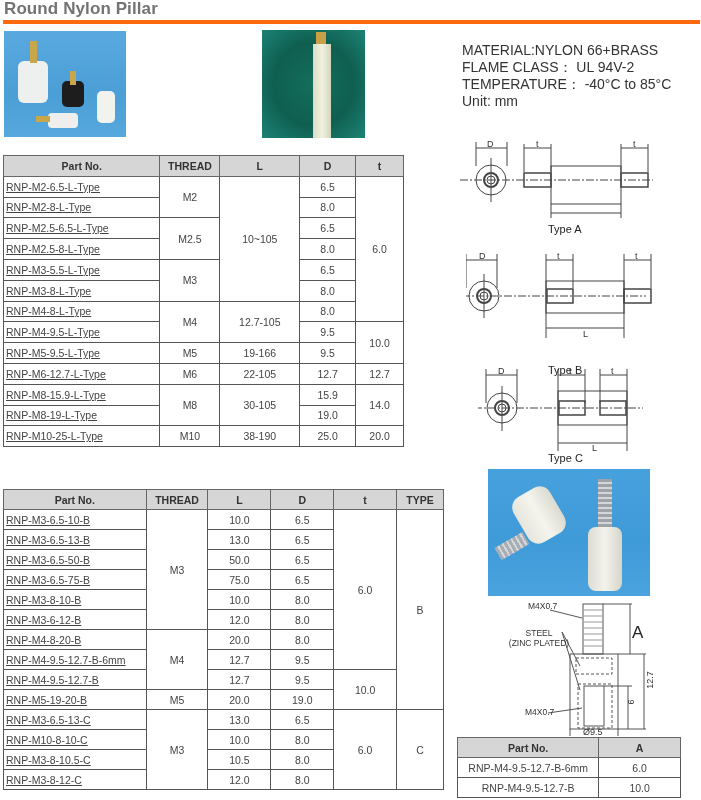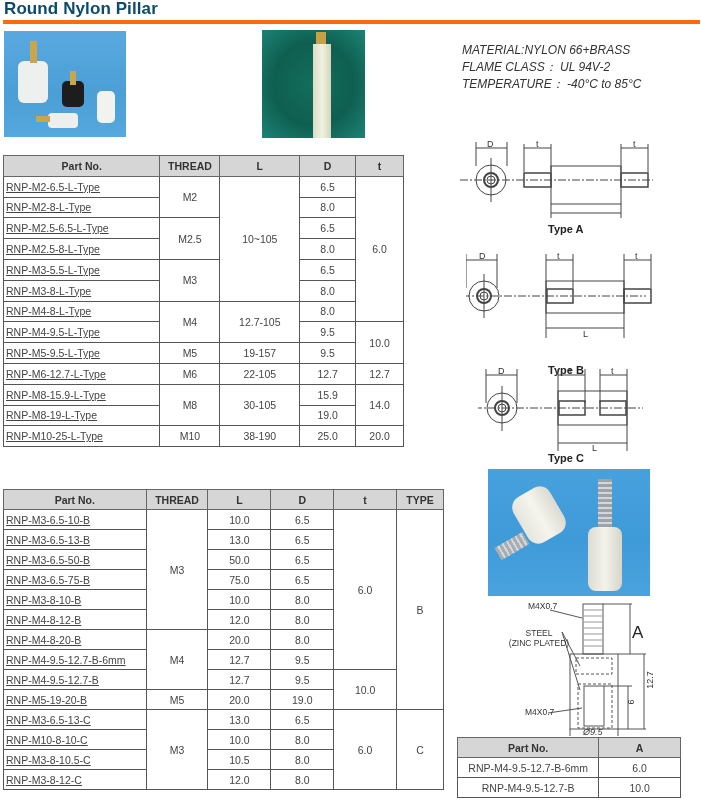--- a/index.html
+++ b/index.html
@@ -1,39 +1,39 @@
 <!DOCTYPE html>
 <html><head>
 <meta charset="utf-8">
 <style>
   * { box-sizing: border-box; margin: 0; padding: 0; }
   body { width: 701px; height: 800px; background: #ffffff; position: relative; overflow: hidden; font-family: "Liberation Sans", sans-serif; color: #333; }
-  .title { position: absolute; left: 4px; top: -1px; font-size: 17px; font-weight: bold; color: #0c4a6e; letter-spacing: 0.1px; }
+  .title { position: absolute; left: 4px; top: -1px; font-size: 17px; font-weight: bold; color: #737373; letter-spacing: 0.1px; }
   .title-rule { position: absolute; left: 3px; top: 20px; width: 697px; height: 4px; background: #ff6a0e; }
 
   .photo1 { position: absolute; left: 4px; top: 31px; width: 122px; height: 106px; background: linear-gradient(180deg,#59a9df,#4a9fd6 60%,#56a8dd); overflow: hidden; }
   .photo2 { position: absolute; left: 262px; top: 30px; width: 103px; height: 108px; background: radial-gradient(ellipse at 50% 50%, #136e5a 0%, #0f5f50 55%, #1c8376 100%); overflow: hidden; }
   .p { position: absolute; }
 
-  .specs { position: absolute; left: 462px; top: 42px; font-size: 12px; line-height: 17px; color: #333; font-style: italic; }
+  .specs { position: absolute; left: 462px; top: 42px; font-size: 14px; line-height: 17px; color: #333; }
 
   table.spec { position: absolute; border-collapse: collapse; font-size: 10.5px; color: #444; padding-left: 12px; }
   table.spec th, table.spec td { border: 1px solid #555; height: 20.8px; padding: 0 2px; }
   table.spec th { background: #d6d6d6; font-weight: bold; color: #333; text-align: center; border-color: #666; }
   table.spec td { text-align: center; }
   table.spec td.pn { text-align: left; padding-left: 2px; text-decoration: underline; }
 
   #t1 { left: 3px; top: 155px; width: 401px; }
   #t2 { left: 3px; top: 489px; width: 441px; }
   #t2 th, #t2 td { height: 20px; }
   #t3 { left: 457px; top: 737px; width: 224px; }
   #t3 td, #t3 th { height: 20px; }
 
   .diagram { position: absolute; }
-  .dlabel { position: absolute; font-size: 11px; font-weight: bold; color: #222; }
+  .dlabel { position: absolute; font-size: 11px; font-weight: normal; color: #222; }
   .photo3 { position: absolute; left: 488px; top: 469px; width: 162px; height: 127px; background: linear-gradient(180deg,#47a1dd,#3f9ad8 55%,#4aa3de); overflow: hidden; }
   .drawing { position: absolute; left: 520px; top: 598px; }
 </style>
 </head>
 <body>
 
 <div class="title">Round Nylon Pillar</div>
 <div class="title-rule"></div>
 
 <div class="photo1">
@@ -48,20 +48,21 @@
 
 <div class="photo2">
   <div class="p" style="left:54px;top:2px;width:10px;height:14px;background:#c7a048;"></div>
   <div class="p" style="left:51px;top:14px;width:18px;height:94px;background:linear-gradient(90deg,#d9dcc6,#f0f2df,#d2d5bd);"></div>
 </div>
 
 <div class="specs">
   <div>MATERIAL:NYLON 66+BRASS</div>
   <div>FLAME CLASS： UL 94V-2</div>
   <div>TEMPERATURE： -40°C to 85°C</div>
+  <div>Unit: mm</div>
 </div>
 
 <table class="spec" id="t1">
   <colgroup>
       <col style="width:157px">
       <col style="width:60px">
       <col style="width:80px">
       <col style="width:56px">
       <col style="width:48px">
     </colgroup>
@@ -109,21 +110,21 @@
     <td>8.0</td>
   </tr>
   <tr>
     <td class="pn">RNP-M4-9.5-L-Type</td>
     <td>9.5</td>
     <td rowspan="2">10.0</td>
   </tr>
   <tr>
     <td class="pn">RNP-M5-9.5-L-Type</td>
     <td>M5</td>
-    <td>19-157</td>
+    <td>19-166</td>
     <td>9.5</td>
   </tr>
   <tr>
     <td class="pn">RNP-M6-12.7-L-Type</td>
     <td>M6</td>
     <td>22-105</td>
     <td>12.7</td>
     <td>12.7</td>
   </tr>
   <tr>
@@ -187,21 +188,21 @@
     <td class="pn">RNP-M3-6.5-75-B</td>
     <td>75.0</td>
     <td>6.5</td>
   </tr>
   <tr>
     <td class="pn">RNP-M3-8-10-B</td>
     <td>10.0</td>
     <td>8.0</td>
   </tr>
   <tr>
-    <td class="pn">RNP-M4-8-12-B</td>
+    <td class="pn">RNP-M3-6-12-B</td>
     <td>12.0</td>
     <td>8.0</td>
   </tr>
   <tr>
     <td class="pn">RNP-M4-8-20-B</td>
     <td rowspan="3">M4</td>
     <td>20.0</td>
     <td>8.0</td>
   </tr>
   <tr>
@@ -372,21 +373,21 @@
   <text x="112" y="40" font-size="17" font-family="Liberation Sans, sans-serif" fill="#222">A</text>
 </svg>
 <div style="position:absolute;left:528px;top:601px;font-size:8.5px;color:#333;">M4X0.7</div>
 <div style="position:absolute;left:506px;top:628px;font-size:8.5px;color:#333;text-align:center;width:66px;">
   <div>STEEL</div>
   <div>(ZINC PLATED)</div>
 </div>
 <div style="position:absolute;left:525px;top:707px;font-size:8.5px;color:#333;">M4X0.7</div>
 <div style="position:absolute;left:641px;top:675px;font-size:9px;color:#333;transform:rotate(-90deg);">12.7</div>
 <div style="position:absolute;left:628px;top:697px;font-size:9px;color:#333;transform:rotate(-90deg);">6</div>
-<div style="position:absolute;left:583px;top:727px;font-size:9px;color:#333;font-style:italic;">Ø9.5</div>
+<div style="position:absolute;left:583px;top:727px;font-size:9px;color:#333;">Ø9.5</div>
 
 <table class="spec" id="t3">
   <colgroup>
       <col style="width:142px">
       <col style="width:82px">
     </colgroup>
   <tbody>
       <tr>
     <th>Part No.</th>
     <th>A</th>

